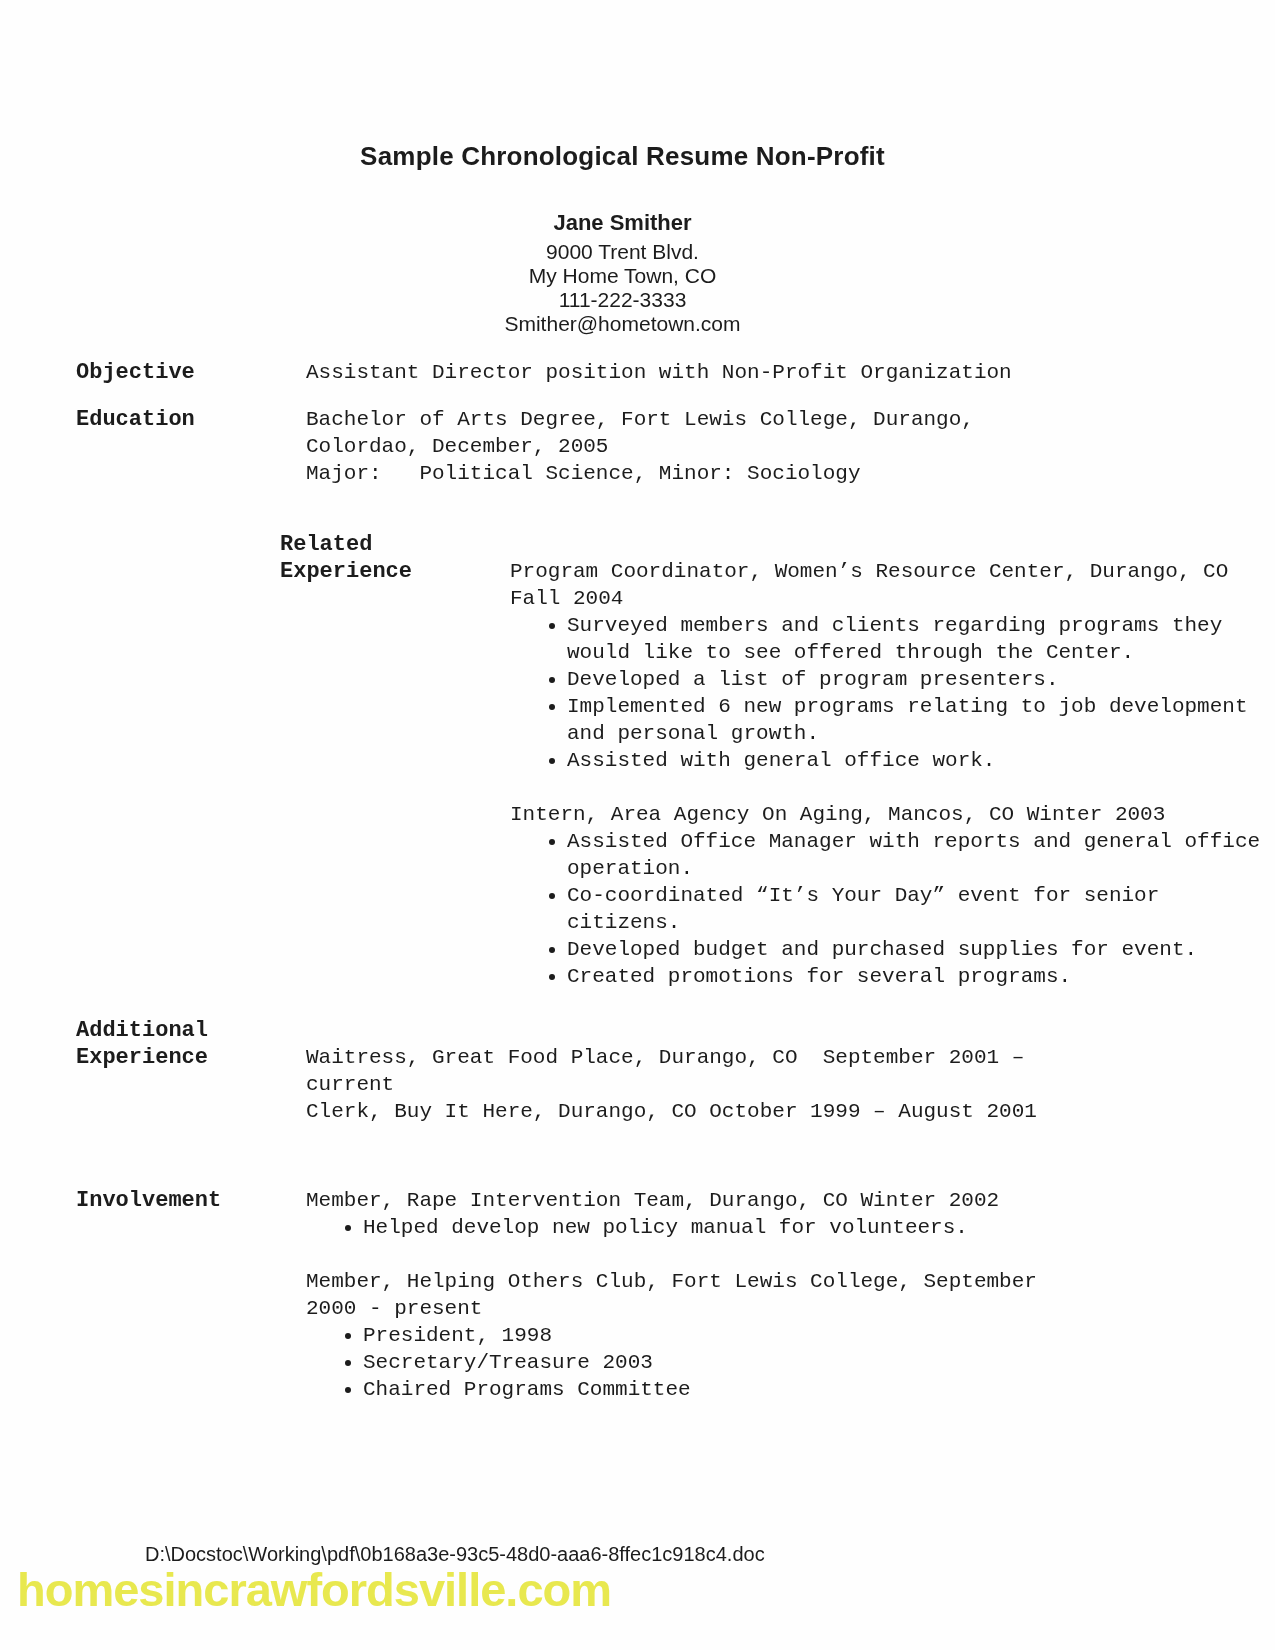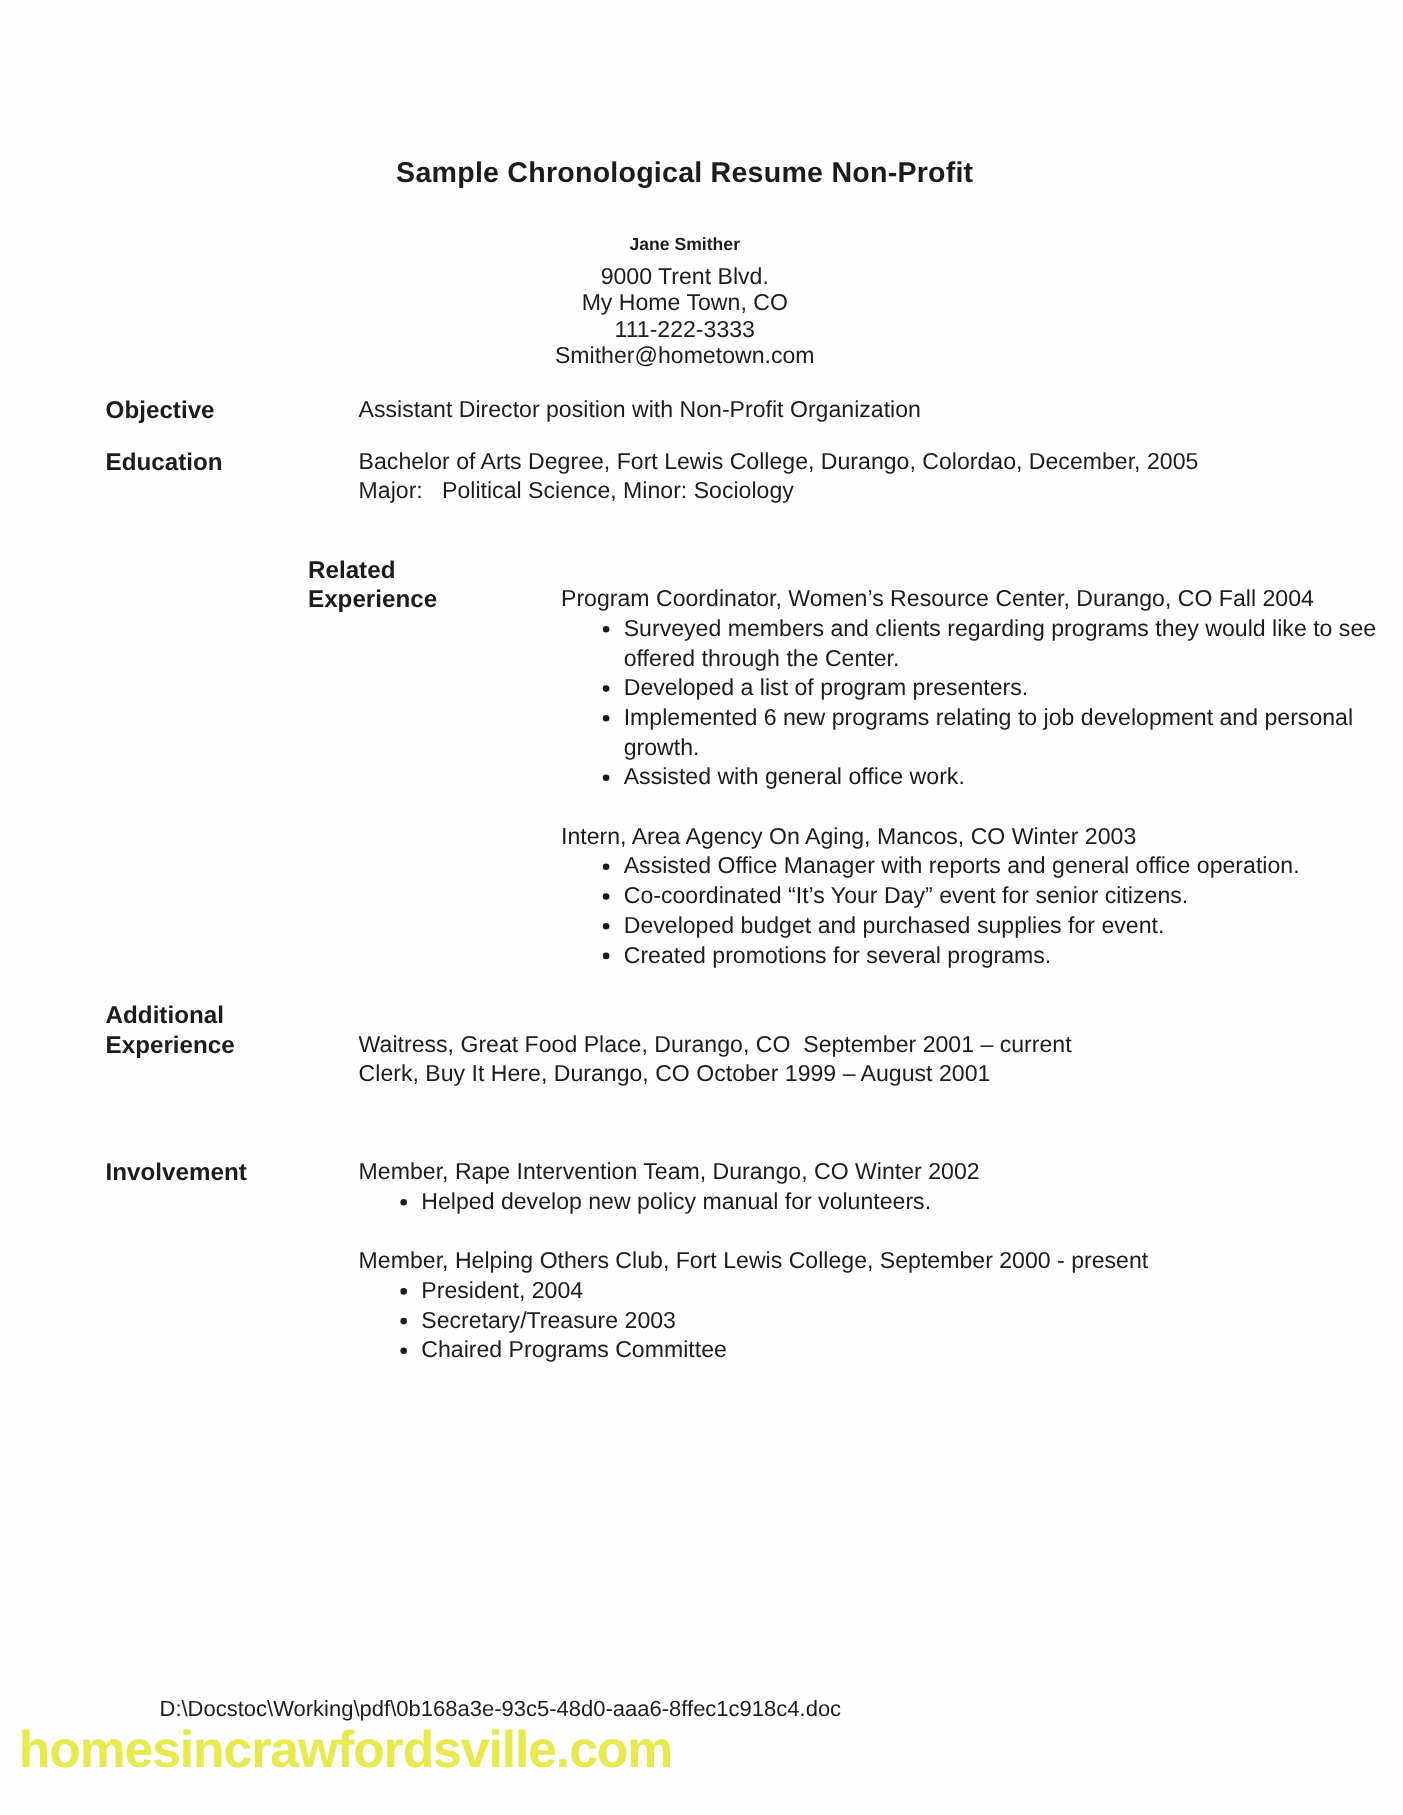--- a/index.html
+++ b/index.html
@@ -26,28 +26,29 @@
     font-size: 26px;
     font-weight: bold;
     letter-spacing: 0.2px;
   }
   .contact {
     padding-top: 37px;
     font-size: 21px;
     line-height: 24px;
   }
   .contact .name {
-    font-size: 16px;
+    font-size: 22px;
     font-weight: bold;
     line-height: 28px;
     margin-bottom: 3px;
   }
   .rows {
     padding-top: 23px;
-    padding-left: 96px;
+    padding-left: 76px;
+    font-family: Liberation Mono, monospace;
   }
   .row {
     display: flex;
     align-items: flex-start;
   }
   .row .label {
     width: 230px;
     flex: 0 0 230px;
     font-size: 22px;
     font-weight: bold;
@@ -173,21 +174,21 @@
       <div class="content">
         <div class="entry">
           <p class="line">Member, Rape Intervention Team, Durango, CO Winter 2002</p>
           <ul class="bullets">
             <li>Helped develop new policy manual for volunteers.</li>
           </ul>
         </div>
         <div class="entry gap-top">
           <p class="line">Member, Helping Others Club, Fort Lewis College, September 2000 - present</p>
           <ul class="bullets">
-            <li>President, 2004</li>
+            <li>President, 1998</li>
             <li>Secretary/Treasure 2003</li>
             <li>Chaired Programs Committee</li>
           </ul>
         </div>
       </div>
     </section>
 
   </div>
 
   <div class="footer-path">D:\Docstoc\Working\pdf\0b168a3e-93c5-48d0-aaa6-8ffec1c918c4.doc</div>

